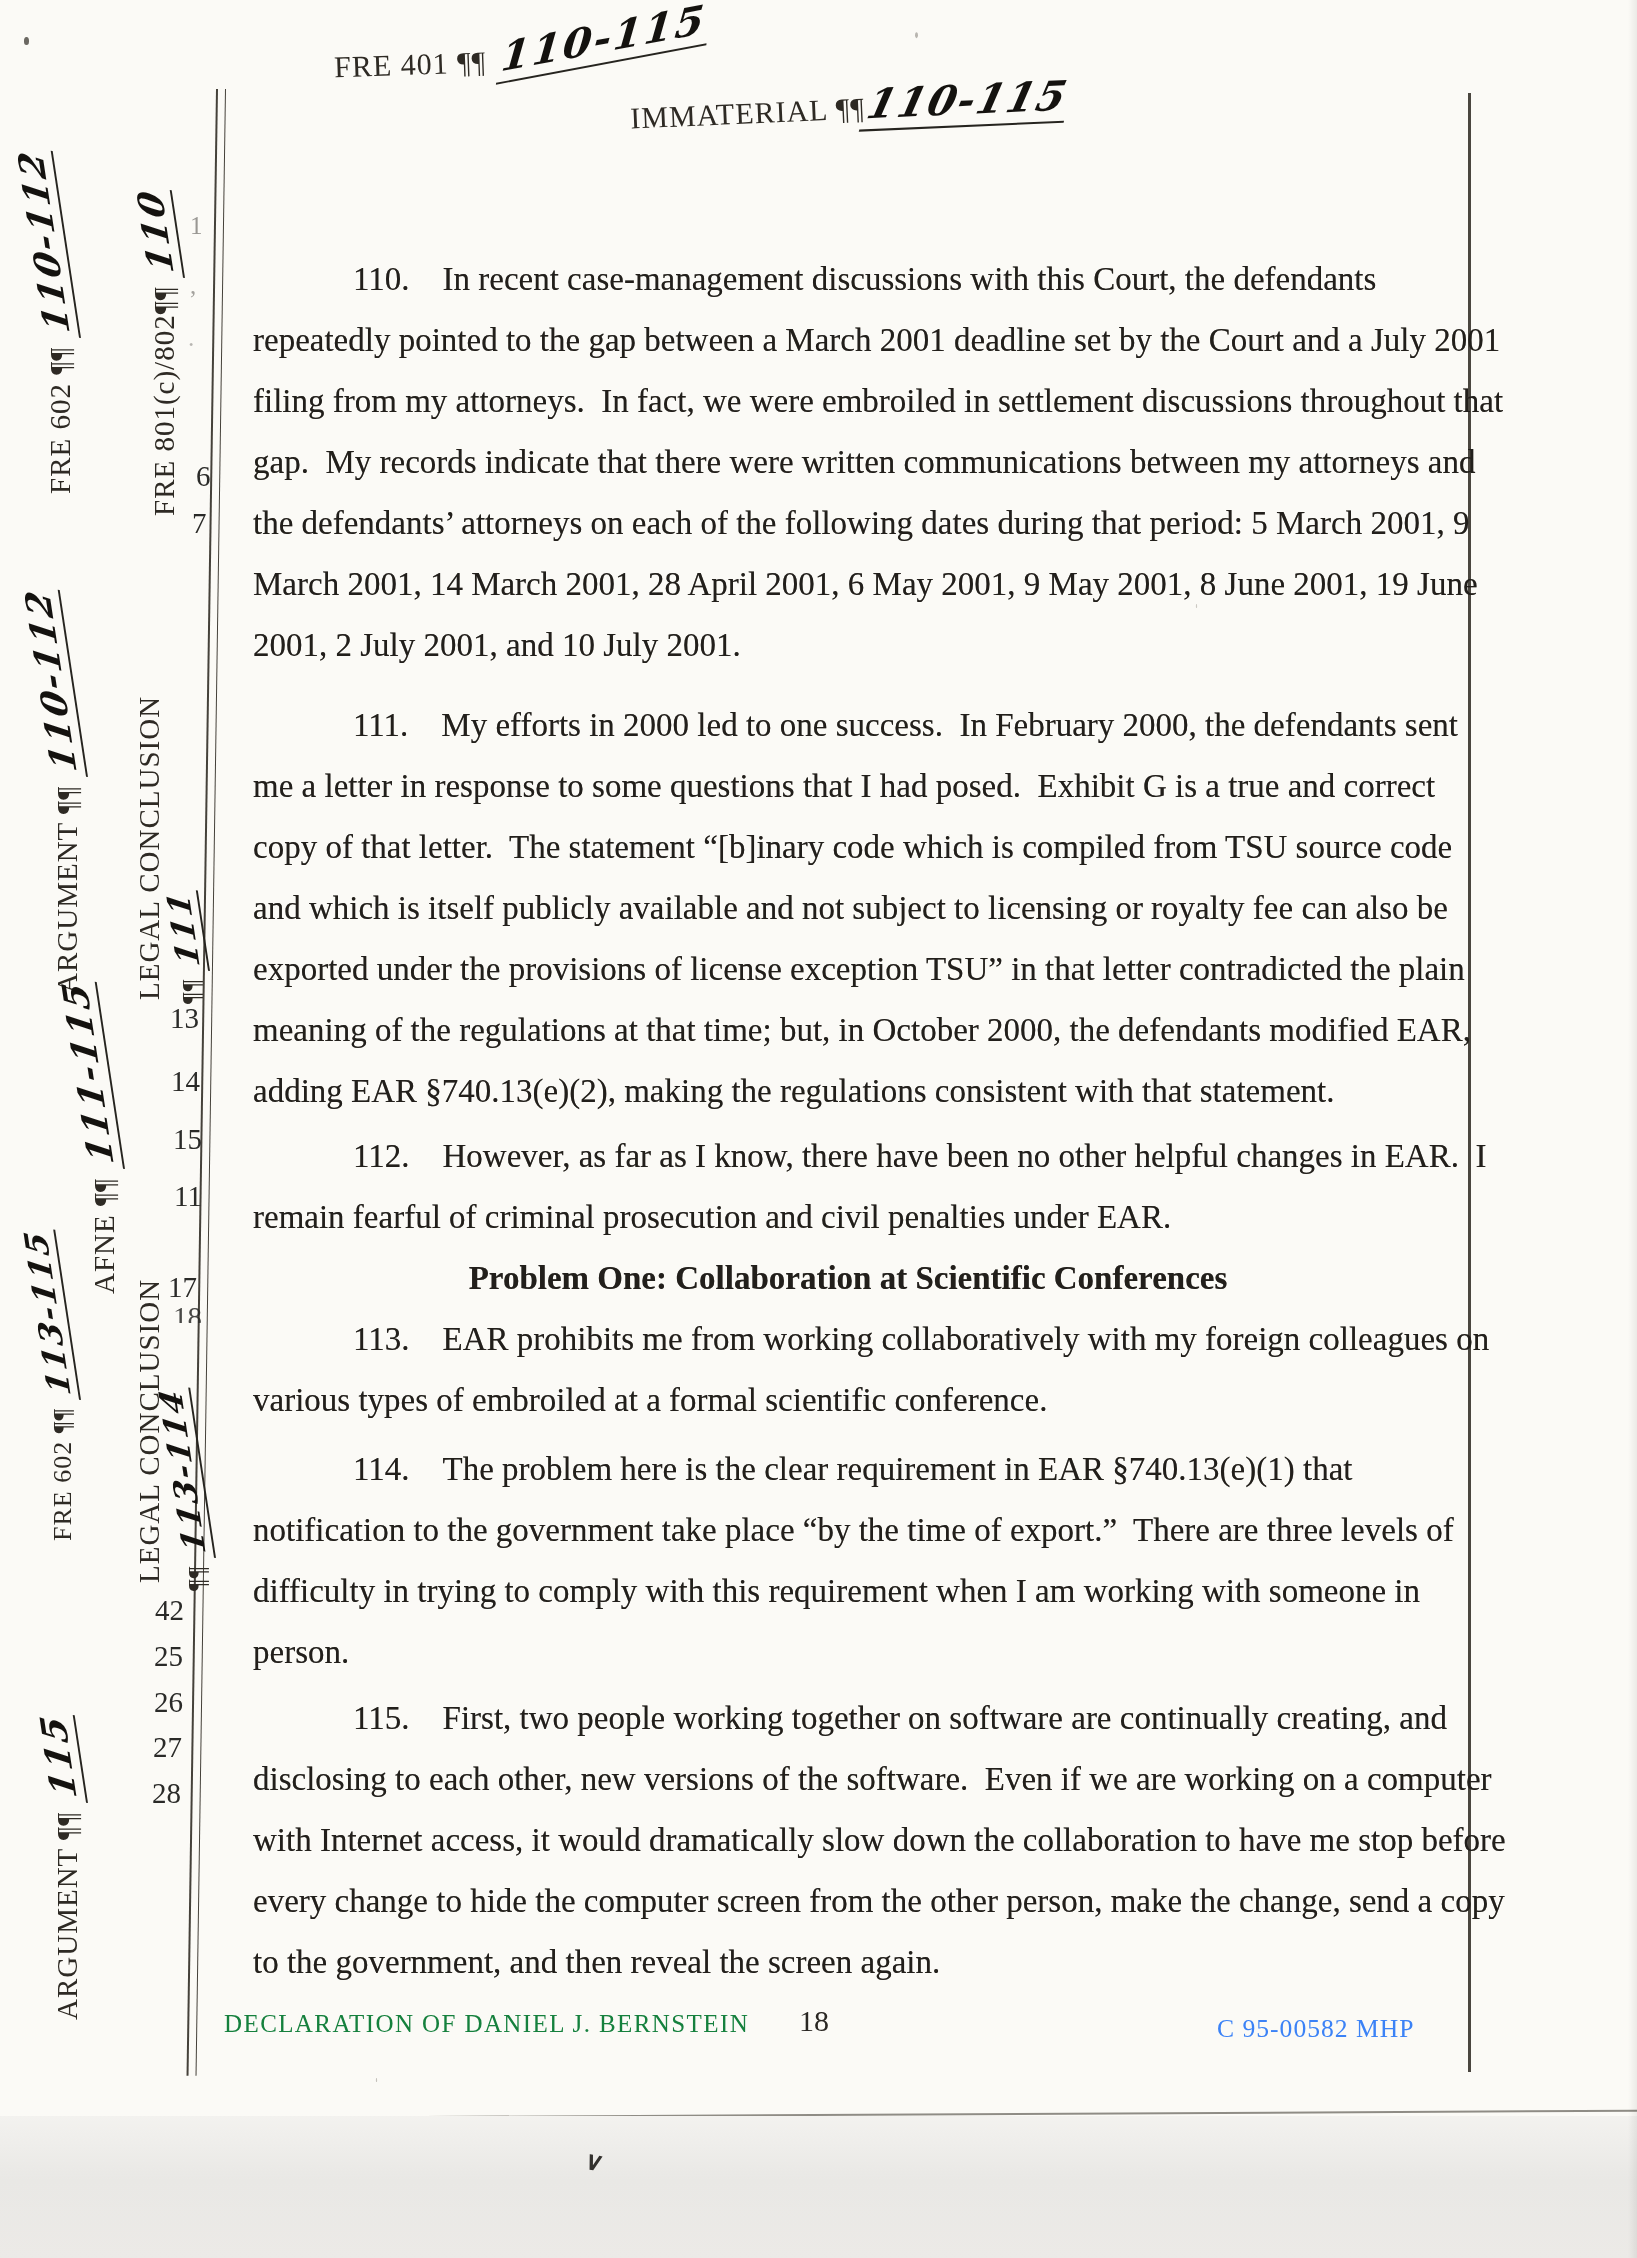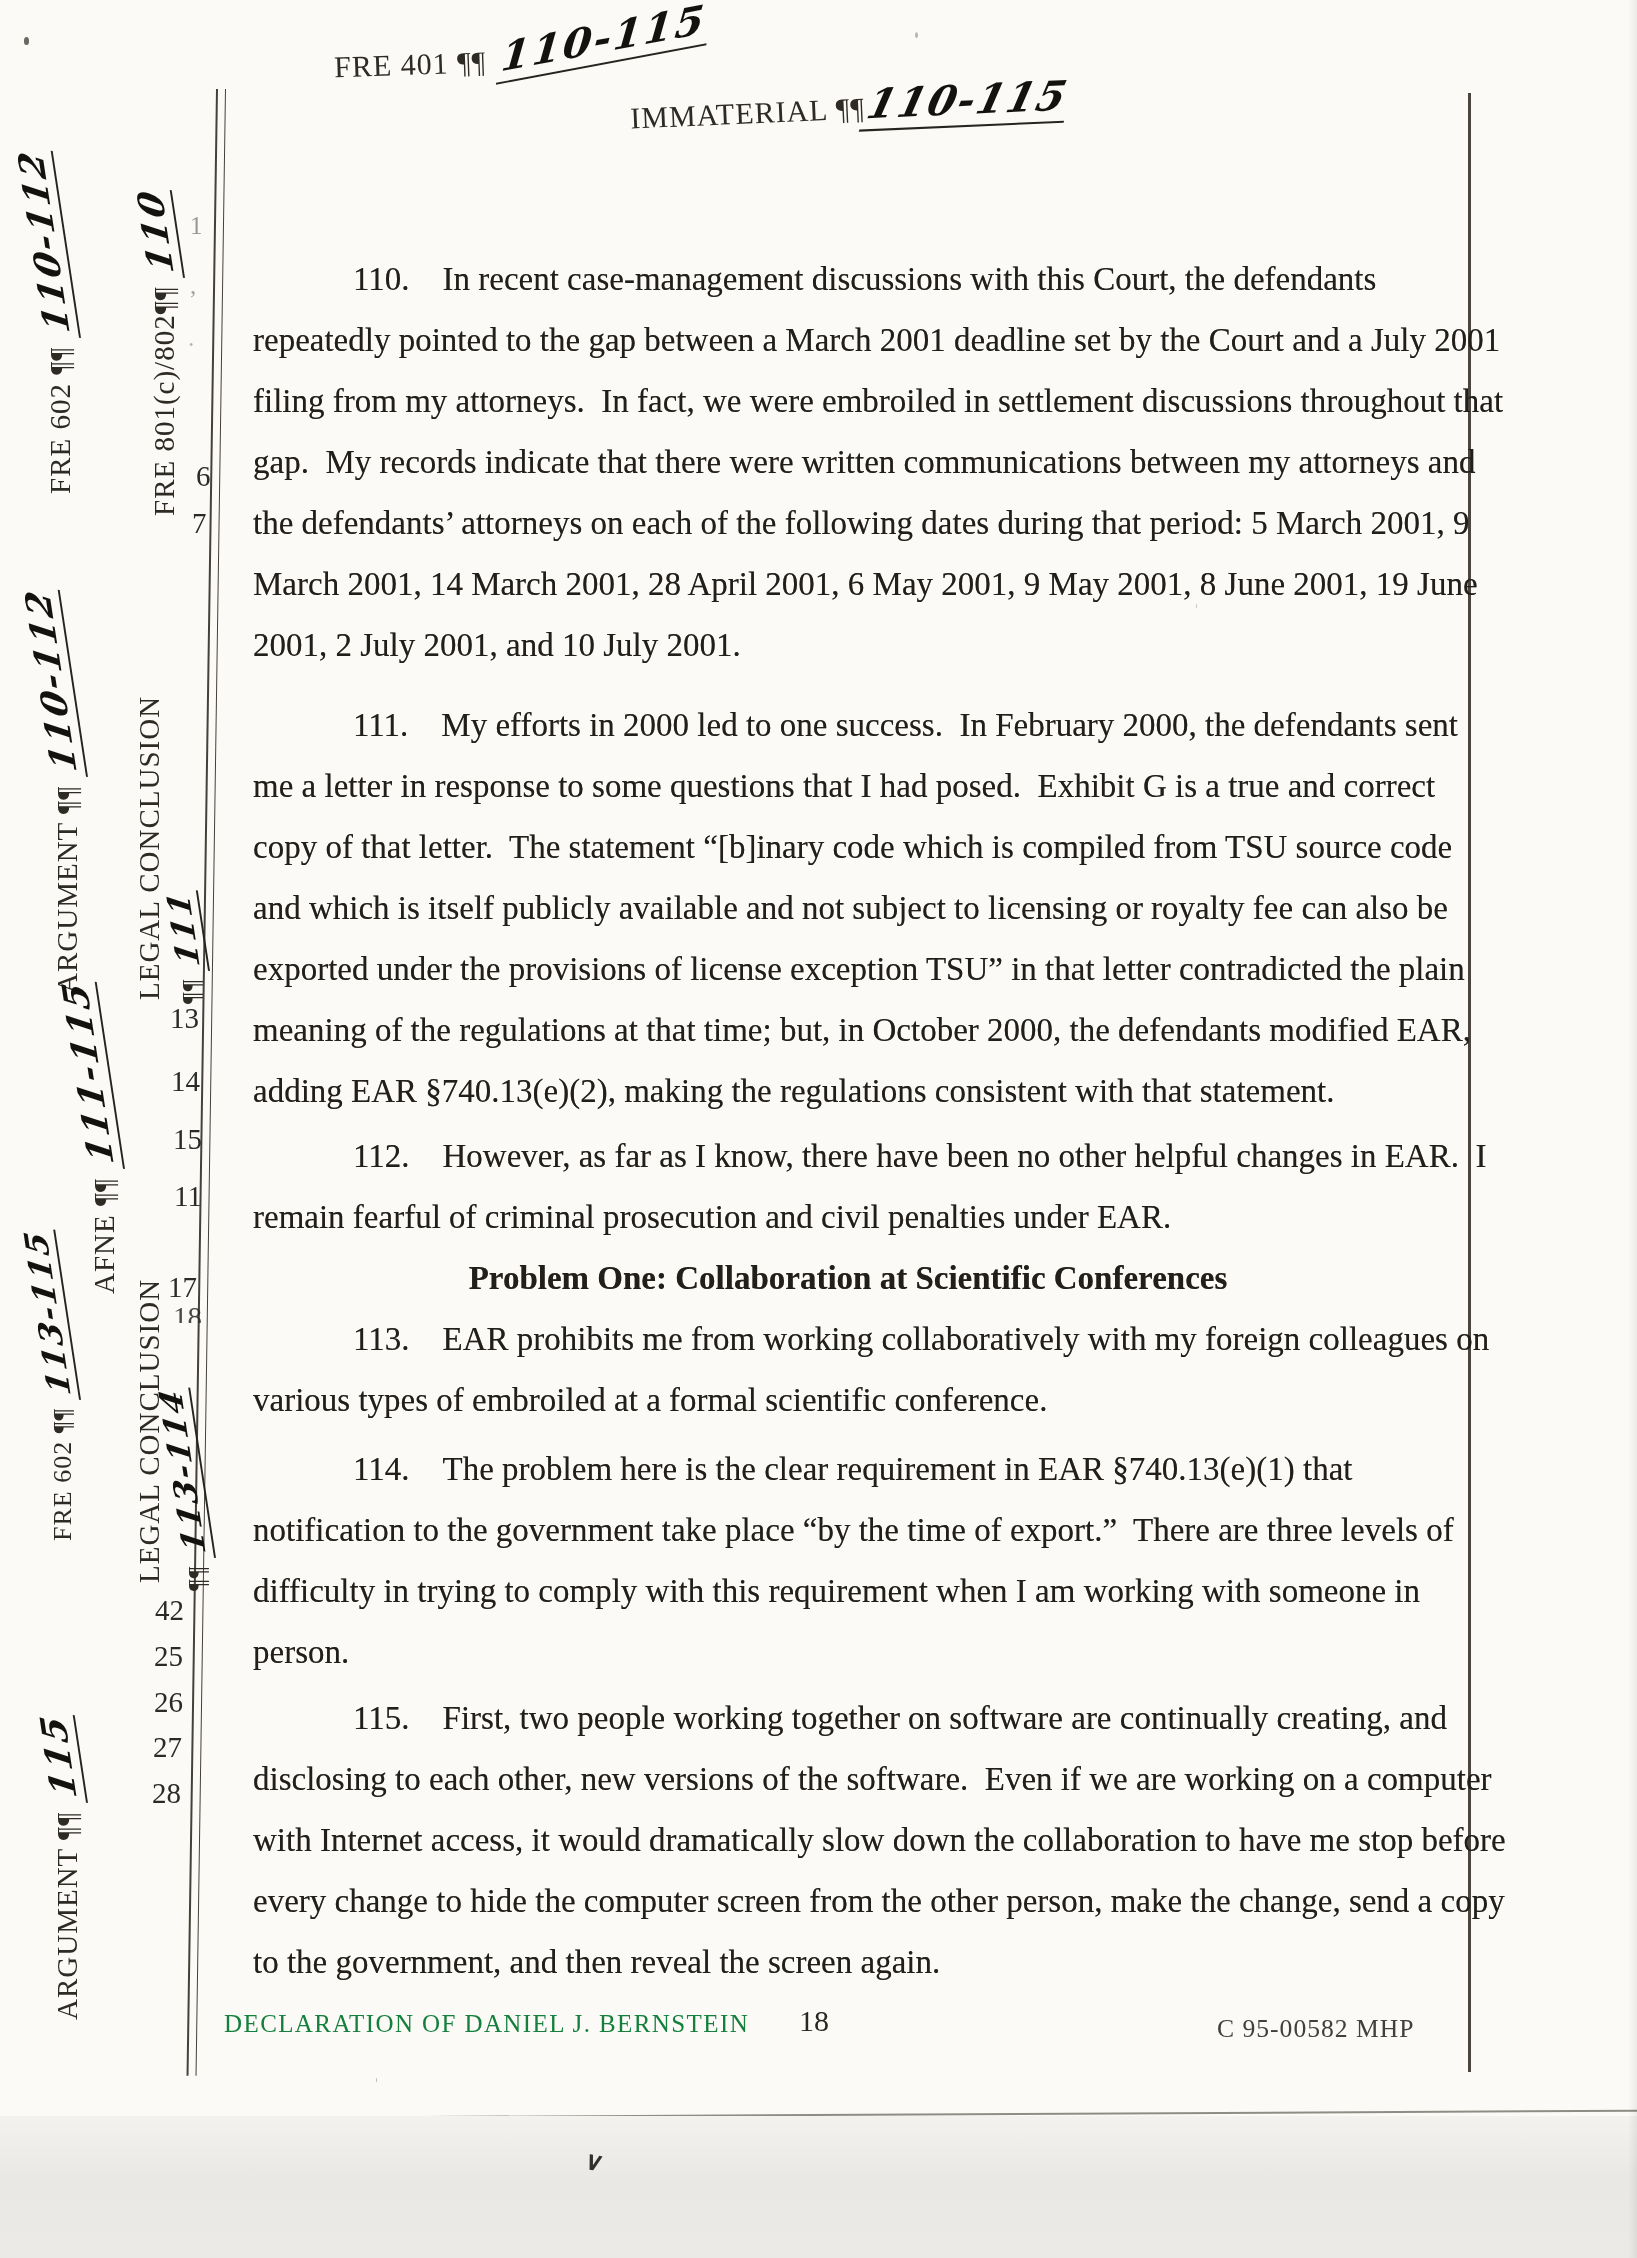--- a/index.html
+++ b/index.html
@@ -90,21 +90,21 @@
   .bl{white-space:pre;height:61px;}
   .bl.first{padding-left:100px;}
   .para.p111{margin-top:19.3px;}
   .para.p112{margin-top:3.9px;}
   .para.p114{margin-top:7.7px;}
   .para.p115{margin-top:4.8px;}
   .heading{height:61px;text-align:center;font-weight:bold;white-space:pre;}
   
   .footer-left{position:absolute;left:224px;top:2010px;font-size:25px;letter-spacing:1.4px;color:#15803d;white-space:pre;}
   .footer-page{position:absolute;left:799px;top:2004px;font-size:30px;color:#2a2723;}
-  .footer-right{position:absolute;left:1217px;top:2014px;font-size:25.6px;letter-spacing:1px;color:#404040;white-space:pre;}
+  .footer-right{position:absolute;left:1217px;top:2014px;font-size:25.6px;letter-spacing:1px;color:#3b82f6;white-space:pre;}
   
   .faint{position:absolute;font-size:25px;color:#3a3733;}
   .faint-1{left:190px;top:212px;opacity:.5;}
   .faint-2{left:190px;top:272px;opacity:.45;}
   .faint-3{left:187px;top:331px;opacity:.35;}
   .pen-tick{
     position:absolute;left:585px;top:2147px;font-size:25px;font-weight:bold;color:#33312e;
     transform:rotate(10deg) skewX(-8deg);
   }
 </style>

